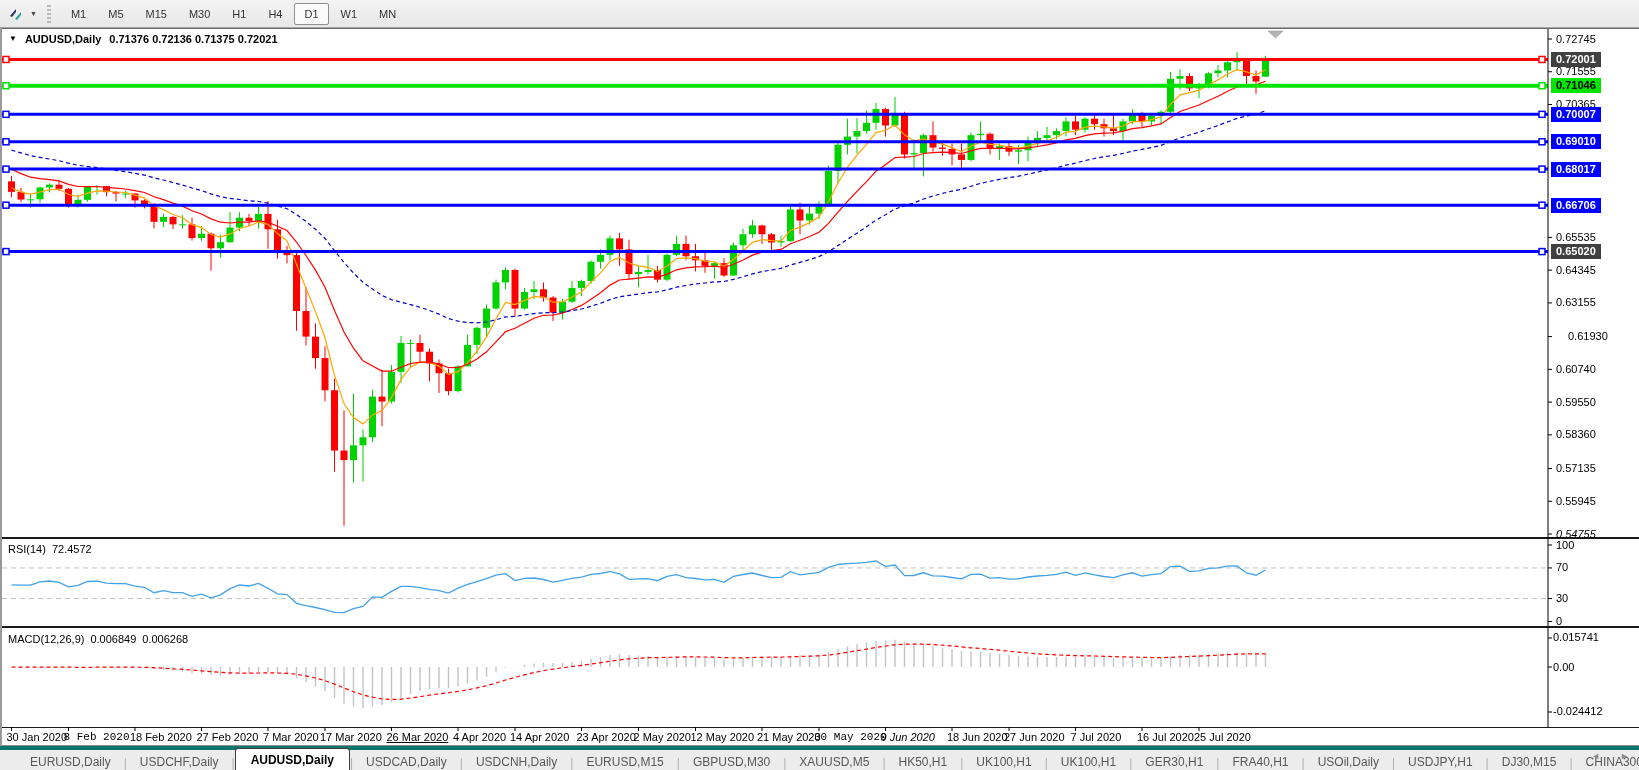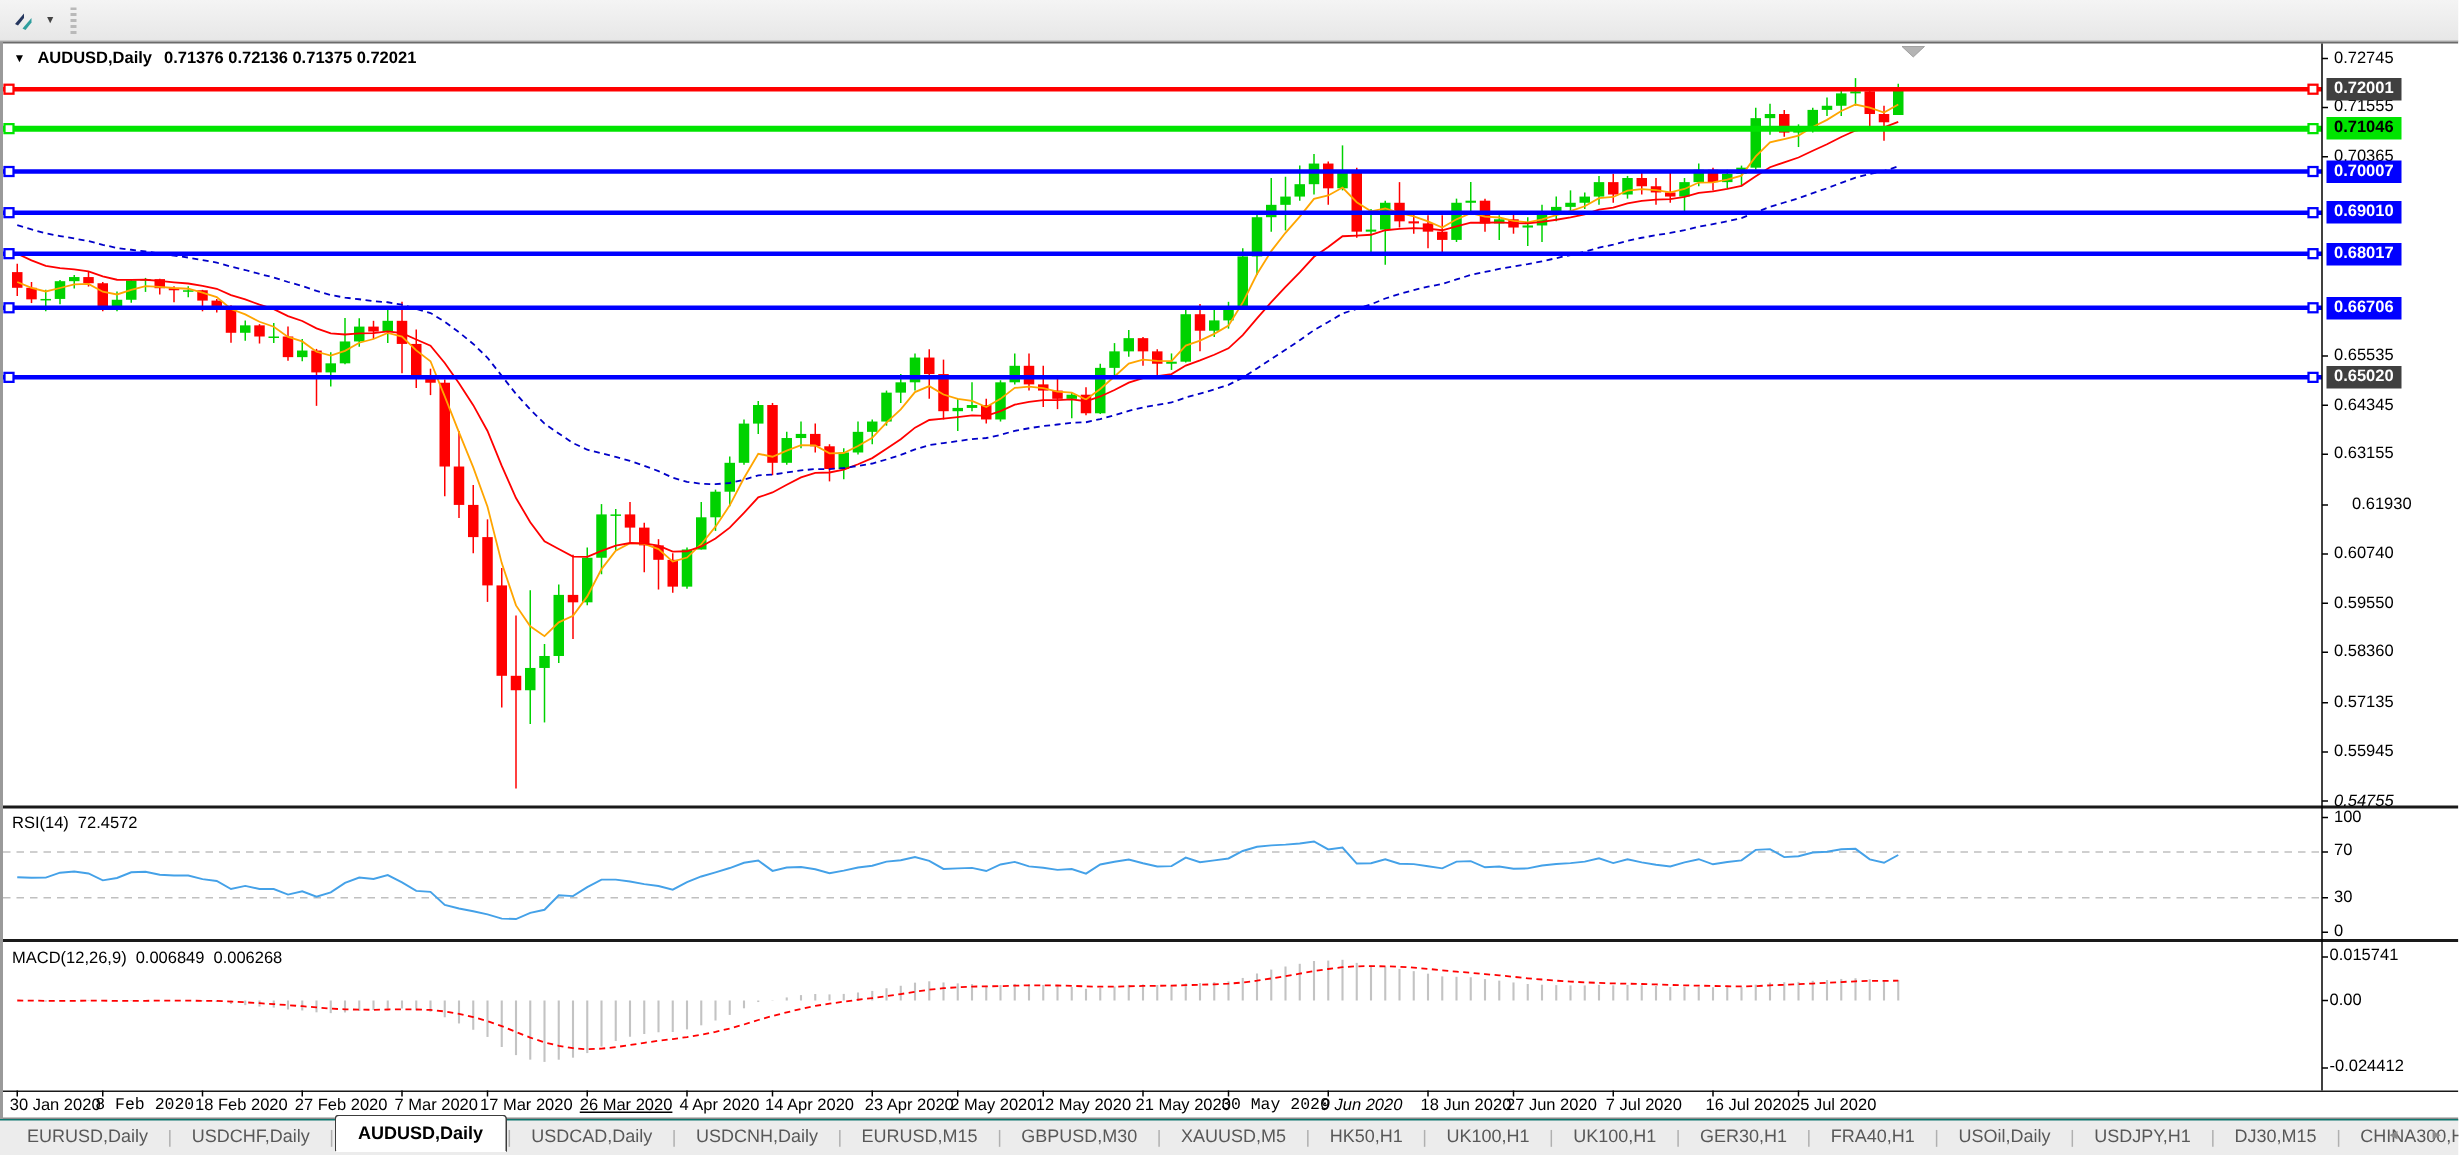--- a/index.html
+++ b/index.html
@@ -26,41 +26,52 @@
   .title-bar{position:absolute;left:9px;top:33px;z-index:3;display:flex;align-items:center;gap:8px;
     font-size:11px;font-weight:700;color:#000}
   .title-tri{font-size:8px;position:relative;top:-1px}
   .badge{position:absolute;left:1551px;z-index:4;height:15px;line-height:15px;padding:0 5px;
     font-size:11px;font-weight:700;white-space:nowrap}
   .pane-label{position:absolute;left:8px;z-index:3;font-size:11px;color:#000;display:flex;gap:6px}
   .date-label{position:absolute;top:731px;font-size:11px;color:#000;white-space:nowrap;z-index:3}
   
   .tabbar{
     position:absolute;left:0;top:746px;width:1639px;height:24px;box-sizing:border-box;
-    background:#ececec;border-top:1px solid #0f766e;display:flex;align-items:flex-end;padding-left:5px;z-index:5;
+    background:#ececec;border-top:4px solid #0f766e;display:flex;align-items:flex-start;padding-left:17px;z-index:5;
   }
   .tab{font-size:12px;color:#585858;padding:3px 13px 4px;white-space:nowrap;cursor:default}
   .tab.active{background:#ffffff;color:#000;font-weight:700;border:1px solid #3c3c3c;border-bottom:1px solid #fff;
     border-radius:3px 3px 0 0;position:relative;top:-2px;padding:4px 15px 5px}
   .tabsep{color:#b0b0b0;font-size:12px}
   .tab-arrows{position:absolute;right:10px;top:751px;display:flex;gap:20px;z-index:6;color:#8d8d8d;font-size:9px}
   .tab-arrows span{cursor:default}
 </style>
 </head>
 <body>
 
 <div class="toolbar">
   <span class="tool-icon-btn">
     <svg width="16" height="16" viewBox="0 0 16 16">
       <path d="M2,10 L8,3 L8,6 L4,11 Z" fill="#24365e"></path>
       <path d="M7,13 L13,6 L13,9 L9,14 Z" fill="#2e9e9e"></path>
     </svg>
   </span>
   <span class="dd-arrow">▼</span>
   <span class="grip"></span>
+  <div id="tf-buttons" style="display:flex;align-items:center">
+      <div class="tfbtn">M1</div>
+      <div class="tfbtn">M5</div>
+      <div class="tfbtn">M15</div>
+      <div class="tfbtn">M30</div>
+      <div class="tfbtn">H1</div>
+      <div class="tfbtn">H4</div>
+      <div class="tfbtn active">D1</div>
+      <div class="tfbtn">W1</div>
+      <div class="tfbtn">MN</div>
+    </div>
 </div>
 
 <svg id="chart-svg" width="1639" height="770">
     <g>
       <line x1="11.5" y1="175.901485965878" x2="11.5" y2="197.36543753439733" stroke="#ff0000" stroke-width="1"></line>
       <rect x="8" y="181.40506329113944" width="7" height="10.456796917996456" fill="#ff0000"></rect>
       <line x1="21" y1="188.00935608145303" x2="21" y2="202.04347826086965" stroke="#ff0000" stroke-width="1"></line>
       <rect x="17.5" y="191.8618602091359" width="7" height="7.705008255366067" fill="#ff0000"></rect>
       <line x1="30.5" y1="193.23775454045142" x2="30.5" y2="207.54705558613105" stroke="#00d200" stroke-width="1"></line>
       <rect x="27" y="199.29168959823892" width="7" height="1" fill="#00d200"></rect>

